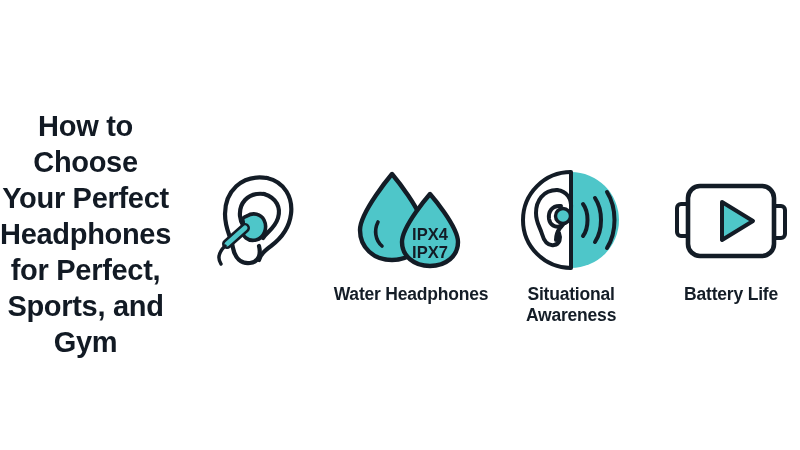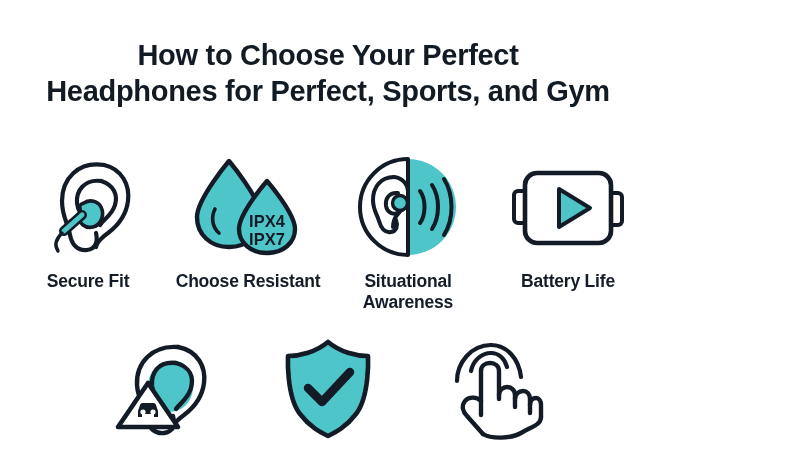--- a/index.html
+++ b/index.html
@@ -6,21 +6,21 @@
   body{
     width:800px;height:450px;
     background:#ffffff;
     font-family:"Liberation Sans","DejaVu Sans",sans-serif;
     color:#131c26;
     overflow:hidden;
     position:relative;
   }
   .page{
     width:656px;height:450px;
-    display:flex;flex-direction:column;
+    display:flex;
     align-items:center;
     box-sizing:border-box;
     padding-top:18px;
   }
   .title{
     text-align:center;
     font-size:29px;
     line-height:36px;
     font-weight:700;
     letter-spacing:-0.3px;
@@ -86,39 +86,36 @@
           <path d="M63 26 C76 30 80 40 77 50 C74 60 66 64 62 70" fill="none" stroke="#131c26" stroke-width="4.2" stroke-linecap="round"></path>
 
           <path d="M46 48 C52 44 60 46 63 52 C67 60 63 70 55 72 C47 74 41 68 41 62 C41 58 43 56 42 53 C41 50 43 49 46 48 Z" fill="#4ec6c9" stroke="#131c26" stroke-width="3.6" stroke-linejoin="round"></path>
 
           <path d="M44 60 L26 76" fill="none" stroke="#131c26" stroke-width="10" stroke-linecap="round"></path>
           <path d="M44 60 L26 76" fill="none" stroke="#4ec6c9" stroke-width="5" stroke-linecap="round"></path>
 
           <path d="M24 78 C18 84 16 90 20 96" fill="none" stroke="#131c26" stroke-width="3.4" stroke-linecap="round"></path>
         </svg>
       </div>
-      <div class="label">
-        <span>Secure Fit</span>
-      </div>
     </div>
 
     <div class="cell">
       <div class="icon-box">
         <svg width="118" height="104" viewBox="0 0 118 104">
 
           <path d="M40 6 C40 6 8 44 8 62 C8 80 22 92 40 92 C58 92 72 80 72 62 C72 44 40 6 40 6 Z" fill="#4ec6c9" stroke="#131c26" stroke-width="4.4" stroke-linejoin="round"></path>
           <path d="M26 54 C22 62 23 72 30 78" fill="none" stroke="#131c26" stroke-width="3.6" stroke-linecap="round"></path>
 
           <path d="M78 26 C78 26 50 58 50 74 C50 88 62 98 78 98 C94 98 106 88 106 74 C106 58 78 26 78 26 Z" fill="#4ec6c9" stroke="#131c26" stroke-width="4.4" stroke-linejoin="round"></path>
           <text x="78" y="72" text-anchor="middle" font-family="Liberation Sans, sans-serif" font-size="16.5" font-weight="700" fill="#131c26">IPX4</text>
           <text x="78" y="90" text-anchor="middle" font-family="Liberation Sans, sans-serif" font-size="16.5" font-weight="700" fill="#131c26">IPX7</text>
         </svg>
       </div>
       <div class="label">
-        <span>Choose Resistant</span>
+        <span>Water Headphones</span>
       </div>
     </div>
 
     <div class="cell">
       <div class="icon-box">
         <svg width="104" height="104" viewBox="0 0 104 104">
 
           <path d="M52 4 A48 48 0 0 1 52 100 Z" fill="#4ec6c9"></path>
 
           <path d="M52 4 A48 48 0 0 0 52 100" fill="#ffffff" stroke="#131c26" stroke-width="4"></path>

